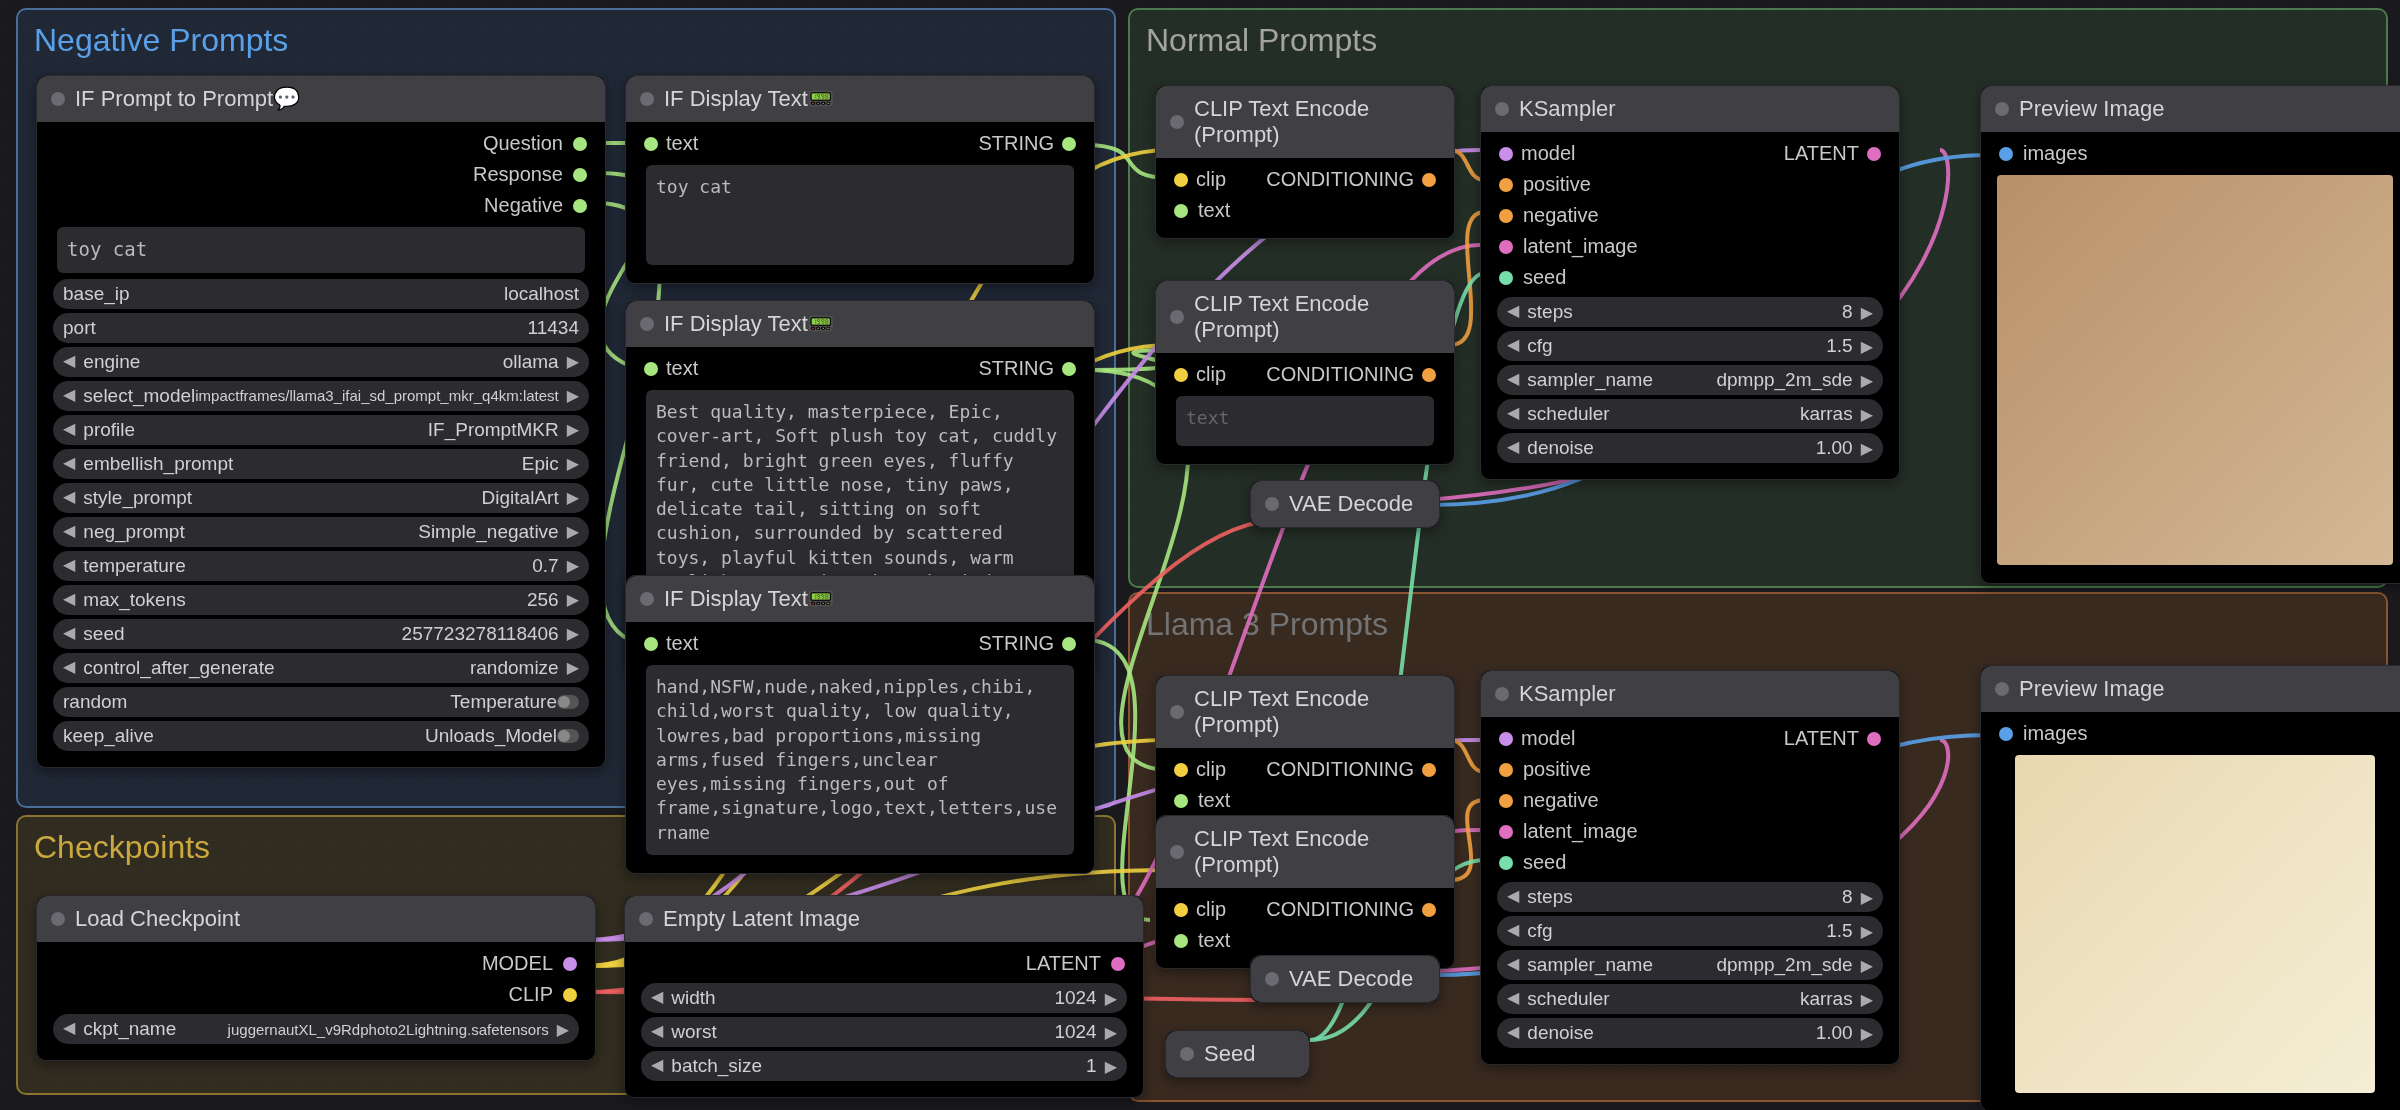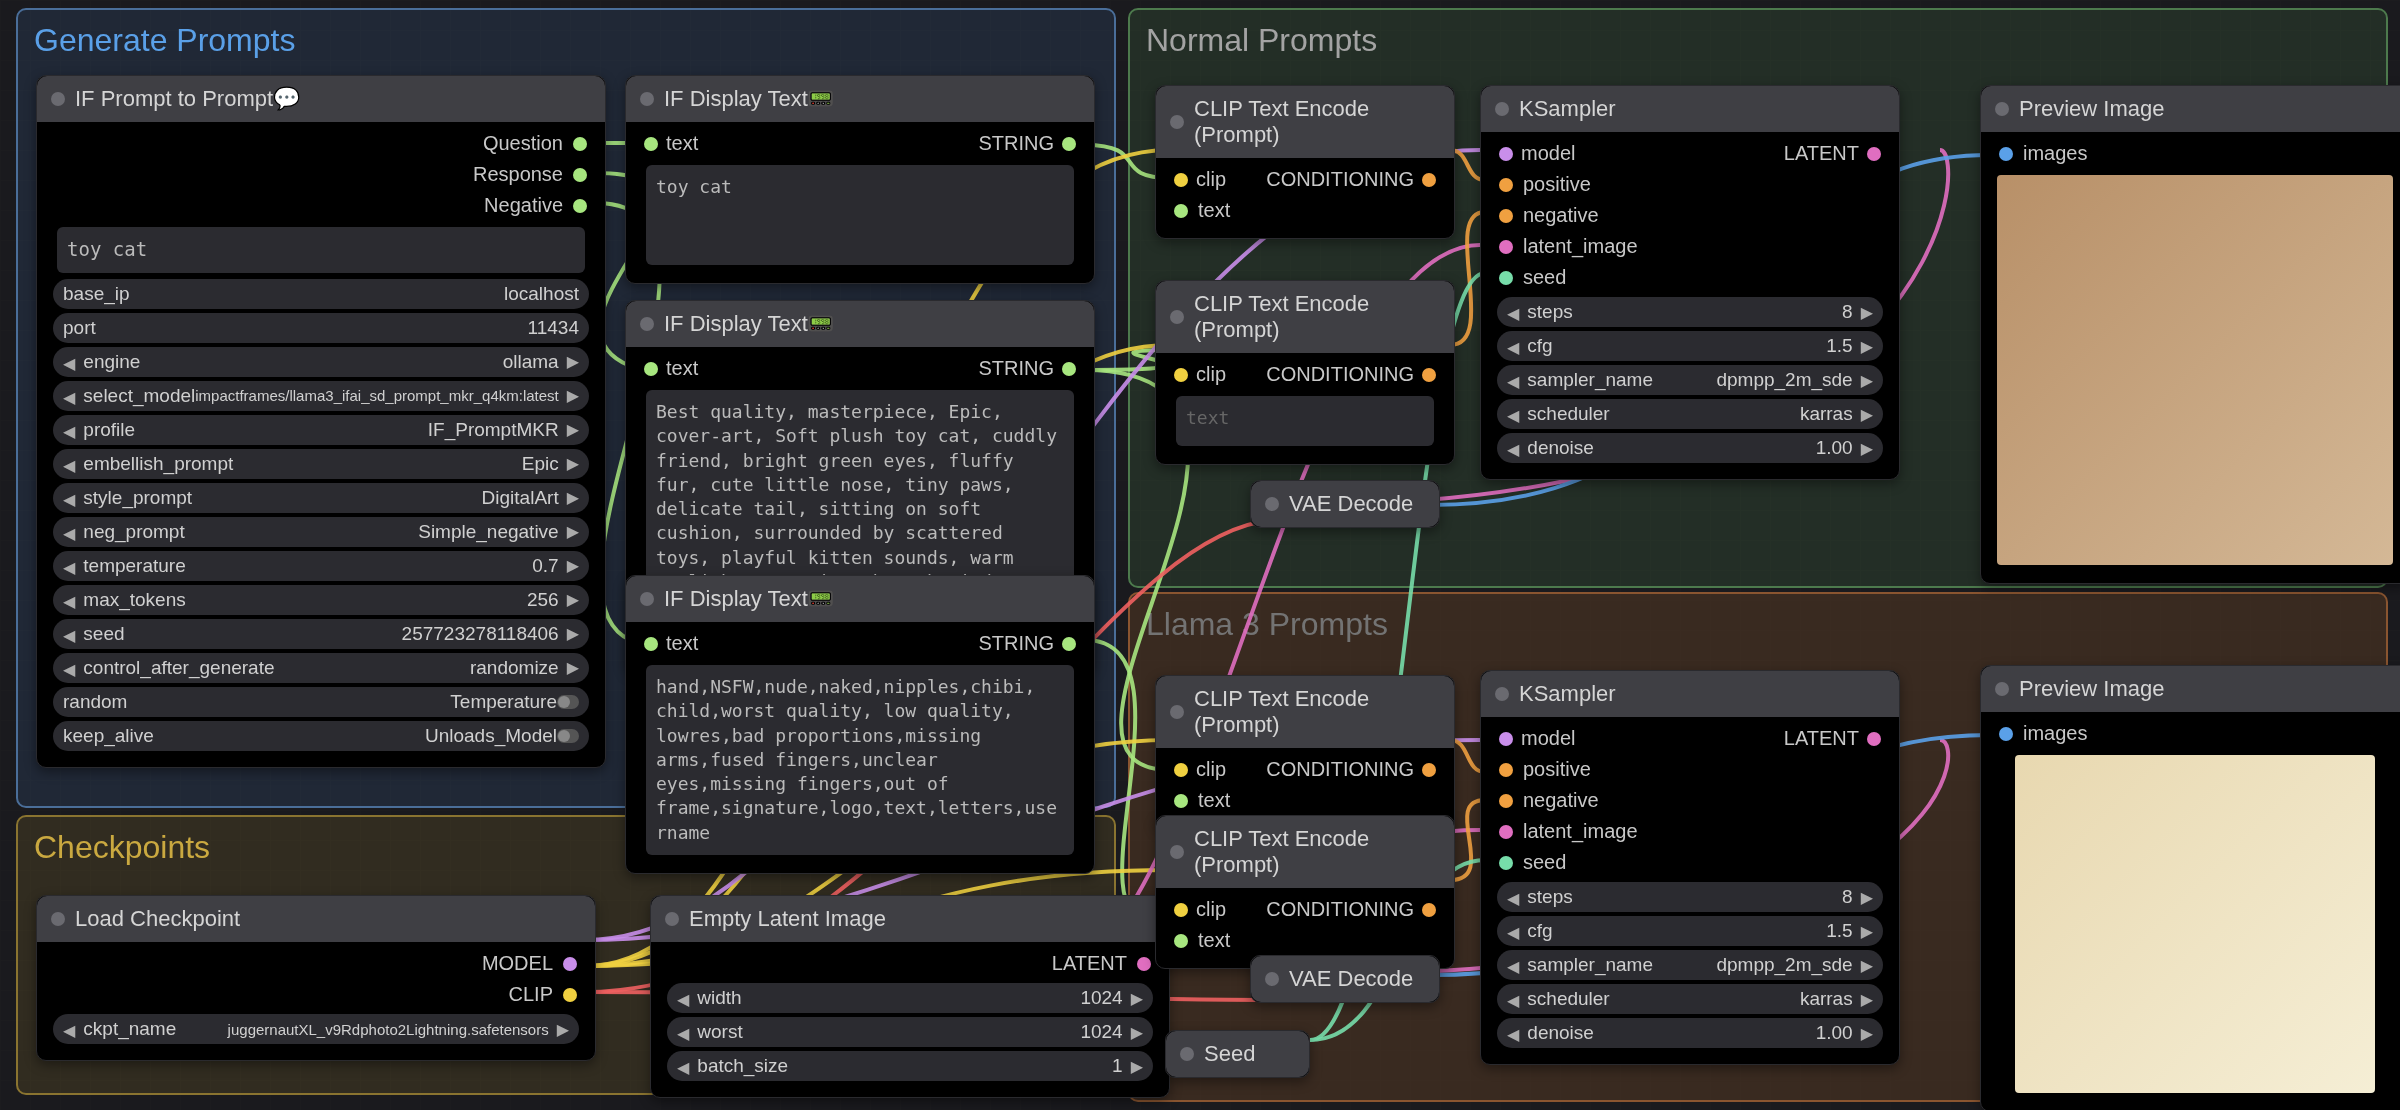--- a/index.html
+++ b/index.html
@@ -28,42 +28,42 @@
 
 .port-row { display: flex; justify-content: flex-end; align-items: center; gap: 10px; padding: 4px 8px; font-size: 20px; }
 .port-row.left { justify-content: flex-start; }
 .port-row.between { justify-content: space-between; }
 .port { width: 14px; height: 14px; border-radius: 50%; flex-shrink: 0; }
 
 .pill { display: flex; align-items: center; justify-content: space-between; background: #2b2b30; border-radius: 16px; padding: 4px 10px; margin: 4px 6px; font-size: 19px; color: #d0d0d0; height: 30px; }
 .pill .arrow { color: #aaa; font-size: 16px; }
 .pill .arrow.r { margin-left: 8px; }
 .pill .arrow.l { margin-right: 8px; }
-.pill-label { display: flex; align-items: flex-end; }
+.pill-label { display: flex; align-items: flex-start; }
 .pill-val { display: flex; align-items: center; }
 
 .textbox { background: #2b2b30; border-radius: 6px; margin: 6px 10px; padding: 10px; font-family: "Menlo", "Consolas", monospace; font-size: 18px; color: #bbb; line-height: 1.35; white-space: pre-wrap; word-break: break-word; min-height: 36px; }
 
 .img-placeholder { background: linear-gradient(135deg,#b89068,#d4b896); border-radius: 4px; }
 
 svg.wires { position: absolute; inset: 0; width: 2400px; height: 1110px; pointer-events: none; }
 svg.wires path { fill: none; stroke-width: 4; opacity: .9; }
 
 .toggle { width: 22px; height: 14px; border-radius: 7px; background: #555; position: relative; display: inline-block; }
 .toggle::after { content: ""; position: absolute; left: 1px; top: 1px; width: 12px; height: 12px; border-radius: 50%; background: #888; }
 
 .slot { display:flex; align-items:center; gap:8px; }
 </style>
 </head>
 <body>
 
 <div class="bg-grid"></div>
 
 <div id="g-gen" class="group">
-    <div class="group-title">Generate Prompts</div>
+    <div class="group-title">Negative Prompts</div>
   </div>
 <div id="g-norm" class="group">
     <div class="group-title">Normal Prompts</div>
   </div>
 <div id="g-llama" class="group">
     <div class="group-title">Llama 3 Prompts</div>
   </div>
 <div id="g-ckpt" class="group">
     <div class="group-title">Checkpoints</div>
   </div>
@@ -345,21 +345,21 @@
           <span>ckpt_name</span>
         </span>
         <span class="pill-val">
           <span style="font-size:15px">juggernautXL_v9Rdphoto2Lightning.safetensors</span>
           <span class="arrow r">▶</span>
         </span>
       </div>
   </div>
 </div>
 
-<div class="node" style="left:650px; top:895px; width:520px;">
+<div class="node" style="left:624px; top:895px; width:520px;">
   <div class="node-header">
       <span class="node-dot"></span>
       <span>Empty Latent Image</span>
     </div>
   <div class="node-body">
     <div class="port-row">
         <span>LATENT</span>
         <span class="port" style="background:#e06ec0"></span>
       </div>
     <div id="empty-params">

